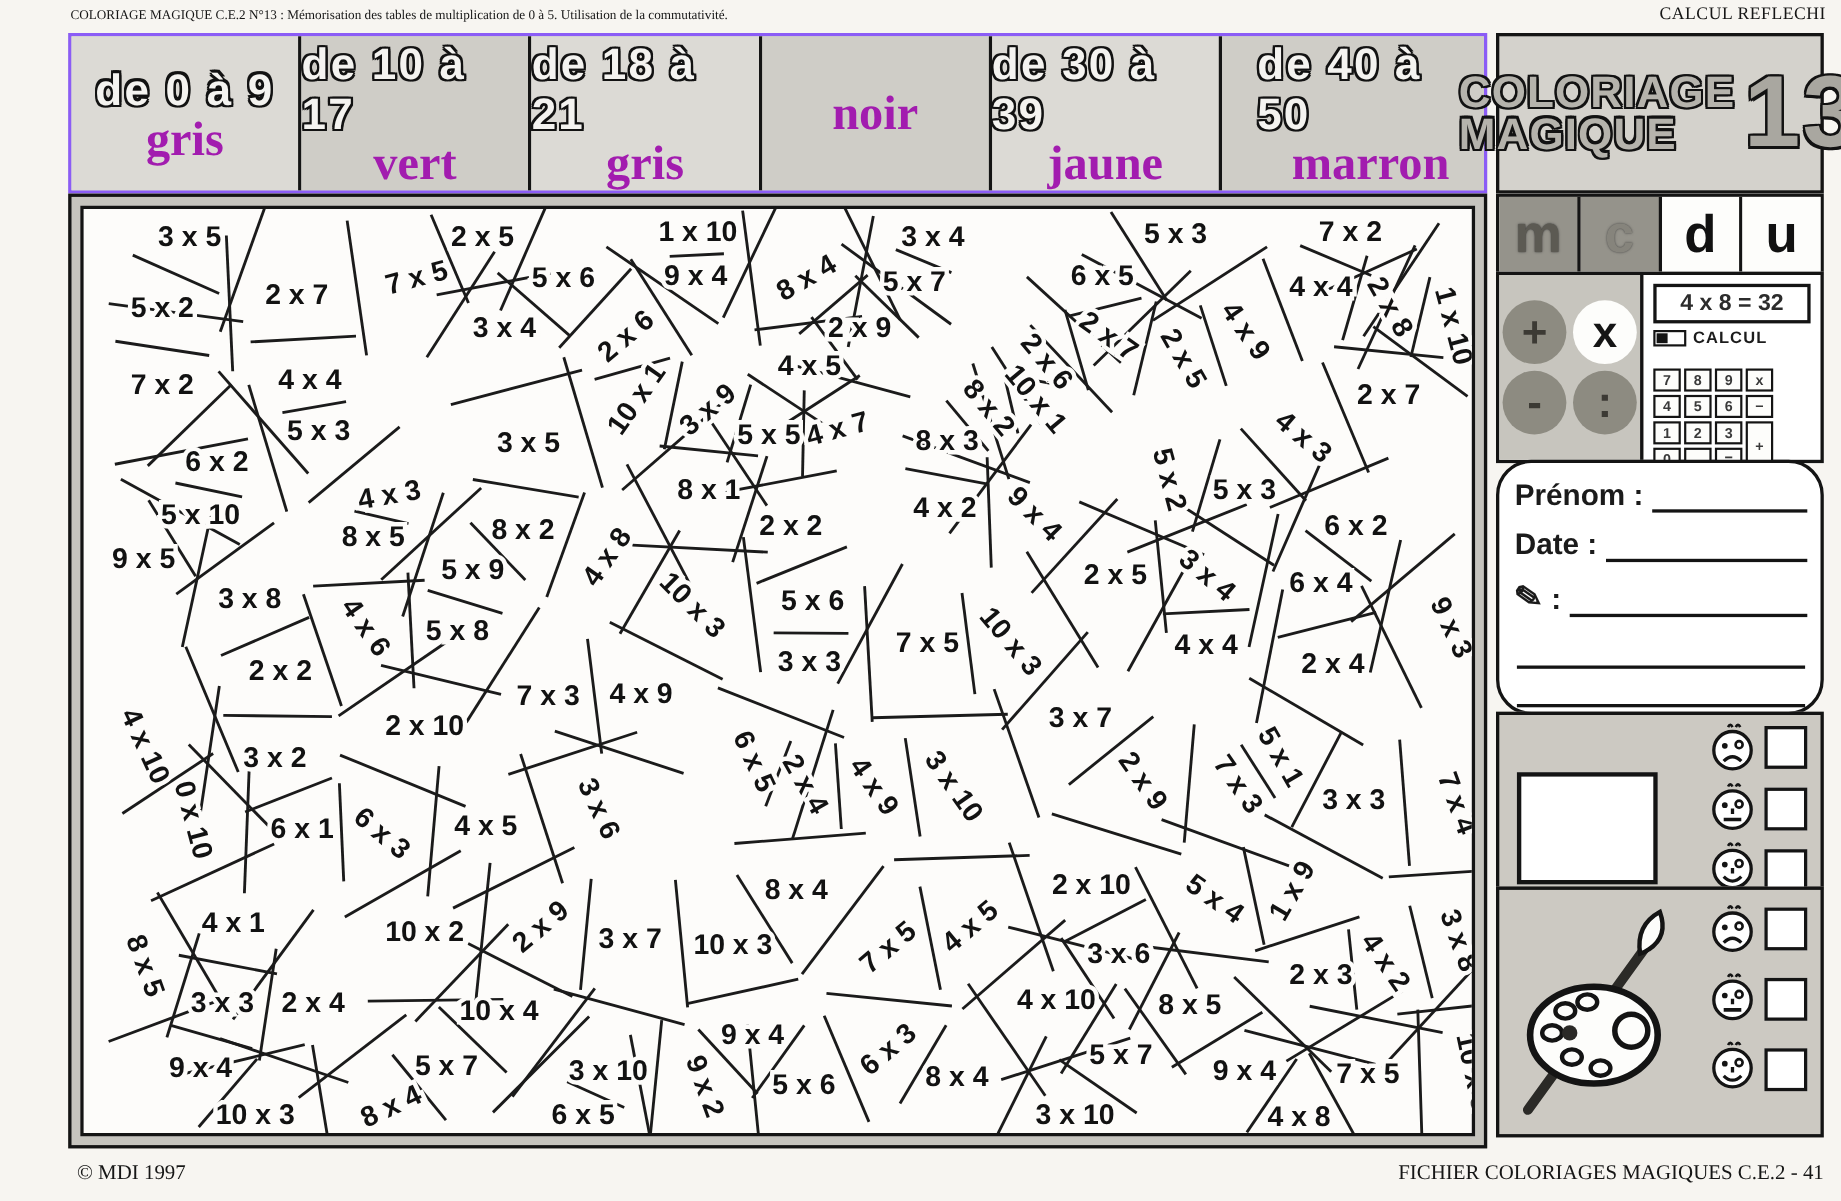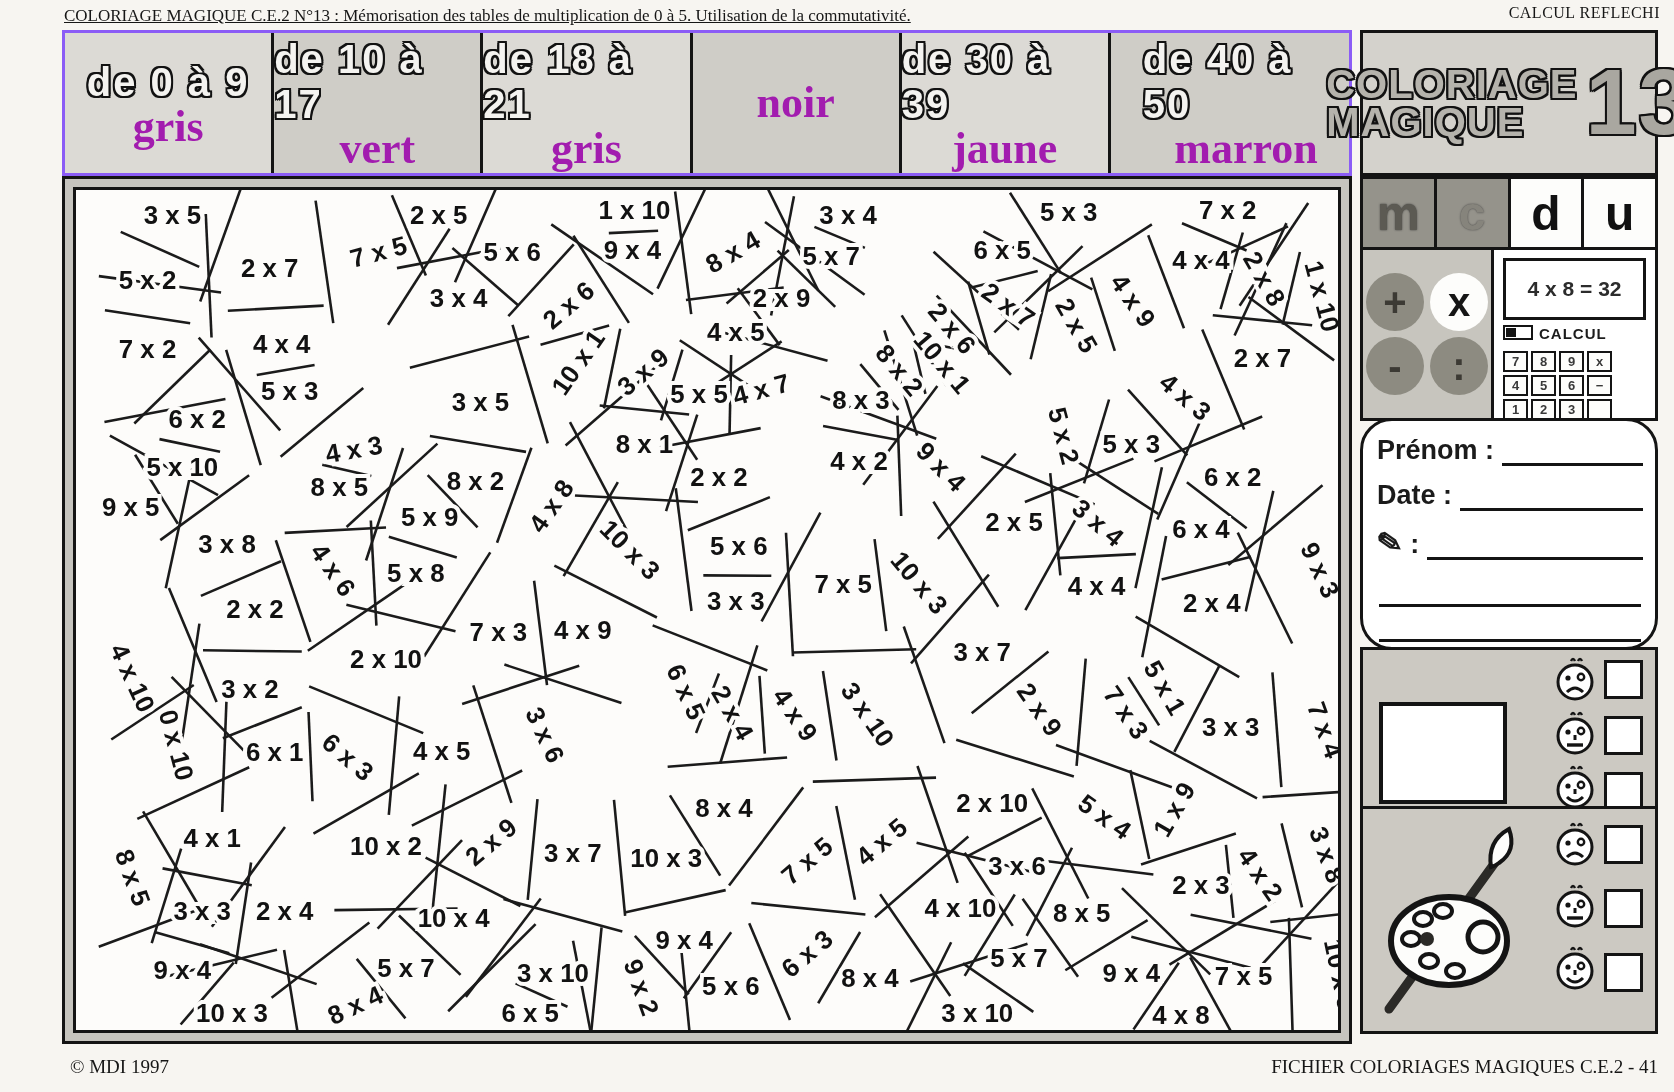--- a/index.html
+++ b/index.html
@@ -1,21 +1,21 @@
 <!DOCTYPE html>
 <html><head>
 <meta charset="utf-8">
 <style>
   html,body{margin:0;padding:0;}
   body{
     width:1674px;height:1092px;position:relative;overflow:hidden;
     background:#f7f5f1;font-family:"Liberation Sans",sans-serif;color:#161616;
   }
   
-  .hdr-left{position:absolute;left:64px;top:6px;font-family:"Liberation Serif",serif;font-size:17px;text-decoration:underline;}
+  .hdr-left{position:absolute;left:64px;top:6px;font-family:"Liberation Serif",serif;font-size:12px;}
   .hdr-right{position:absolute;right:14px;top:4px;font-family:"Liberation Serif",serif;font-size:16px;letter-spacing:.5px;}
   
   .legend{position:absolute;left:62px;top:30px;width:1290px;height:146px;display:flex;
           border:3px solid #8b5cf6;box-sizing:border-box;background:#d8d6d1;}
   .legend-cell{flex:1;border-right:3px solid #141414;display:flex;flex-direction:column;
                align-items:center;justify-content:center;gap:2px;}
   .legend-cell:last-child{border-right:none;padding-left:32px;}
   .legend-cell:nth-child(odd){background:#dcdad5;}
   .legend-cell:nth-child(even){background:#cfcdc7;}
   .outline-txt{
@@ -45,23 +45,23 @@
   .mcdu-d,.mcdu-u{background:#fdfdfb;color:#111;}
   
   .opscalc{height:174px;display:flex;background:#fff;}
   .ops{width:128px;background:#c7c5be;border-right:3px solid #141414;display:grid;
        grid-template-columns:58px 58px;grid-template-rows:58px 58px;gap:6px;place-content:center;}
   .op-circle{border-radius:50%;display:flex;align-items:center;justify-content:center;
              font-weight:bold;font-size:40px;background:#8d8b81;color:#3c3a34;}
   .op-circle.op-mult{background:#fdfdfb;color:#151515;}
   .calc{flex:1;padding:8px 9px 6px 9px;}
   .calc-display{border:3px solid #141414;font-weight:bold;font-size:21px;text-align:center;
-                padding:16px 0;margin-bottom:5px;color:#2c2c2c;}
-  .calc-brand{display:flex;align-items:flex-start;gap:6px;font-weight:bold;font-size:15px;
-              letter-spacing:1px;margin-bottom:9px;color:#1c1c1c;}
+                padding:3px 0;margin-bottom:5px;color:#2c2c2c;}
+  .calc-brand{display:flex;align-items:center;gap:6px;font-weight:bold;font-size:15px;
+              letter-spacing:1px;margin-bottom:19px;color:#1c1c1c;}
   .calc-brand-icon{width:26px;height:11px;border:2px solid #141414;position:relative;}
   .calc-brand-icon::after{content:"";position:absolute;left:1px;top:1px;bottom:1px;width:10px;background:#141414;}
   .keypad{display:grid;grid-template-columns:repeat(4,25px);grid-auto-rows:21px;gap:3px;}
   .key{border:2px solid #141414;display:flex;align-items:center;justify-content:center;
        font-weight:bold;font-size:13px;color:#3a3a3a;background:#fdfdfb;box-sizing:border-box;}
   .key-plus{grid-column:4;grid-row:3 / span 2;}
   
   .idbox{height:232px;padding:14px 12px 0 14px;font-weight:bold;border-radius:32px;}
   .idrow{display:flex;align-items:flex-end;gap:8px;margin-bottom:14px;font-size:27px;color:#1b1b1b;}
   .idline{flex:1;border-bottom:3px solid #141414;height:24px;}

